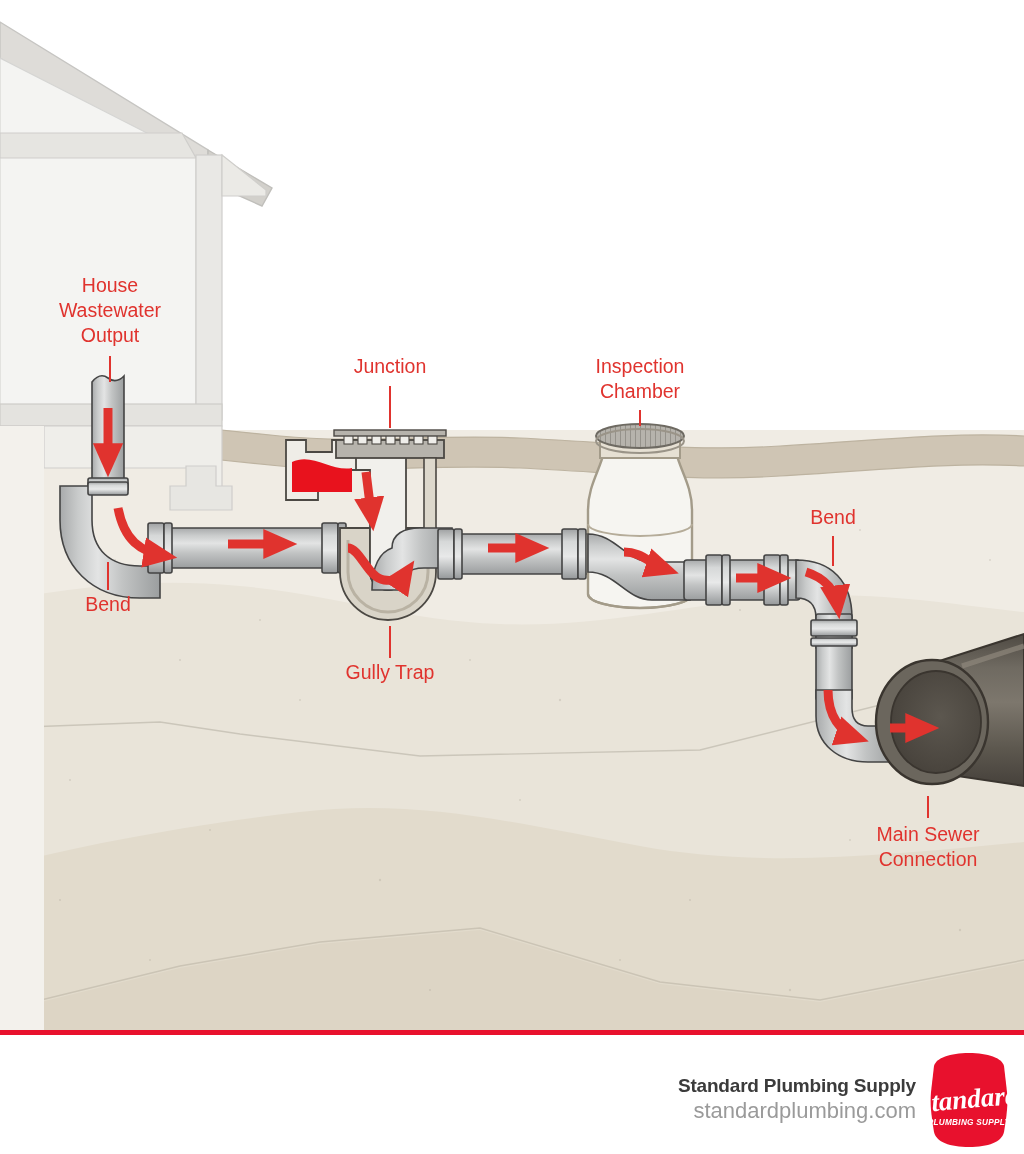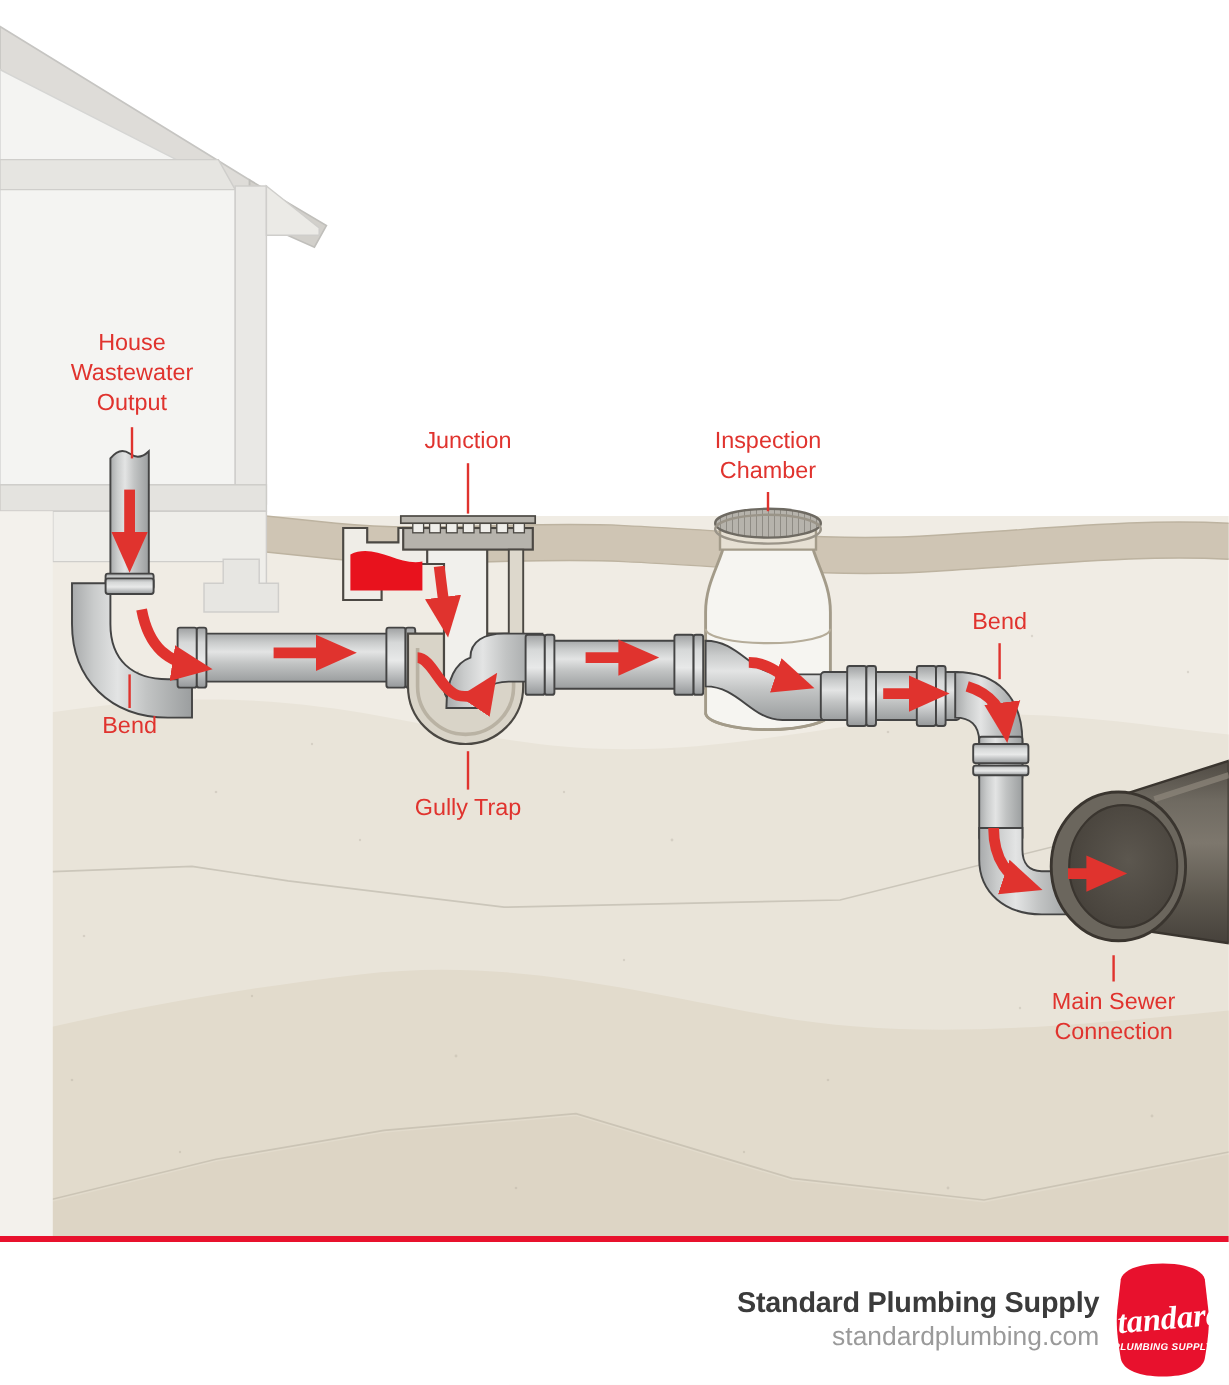--- a/index.html
+++ b/index.html
@@ -19,21 +19,21 @@
   }
   #footer-rule{
     position:absolute;left:0;top:0;width:1024px;height:5px;background:#e8112d;
   }
   #footer-inner{
     position:absolute;right:16px;top:22px;
     display:flex;align-items:center;gap:14px;
   }
   #footer-text{text-align:right;}
   .brand-name{
-    font-size:24px;font-weight:bold;color:#3b3b3b;letter-spacing:-0.2px;
+    font-size:19px;font-weight:bold;color:#3b3b3b;letter-spacing:-0.2px;
     line-height:1.15;white-space:nowrap;
   }
   .brand-url{
     font-size:22px;color:#9a9a9a;line-height:1.3;white-space:nowrap;
   }
   #logo{width:78px;height:96px;display:block;}
   .lbl{ fill:#e0332e; font-family:"Liberation Sans", sans-serif; font-size:19.5px; }
   .lead{ stroke:#e0332e; stroke-width:2; }
 </style>
 </head>

